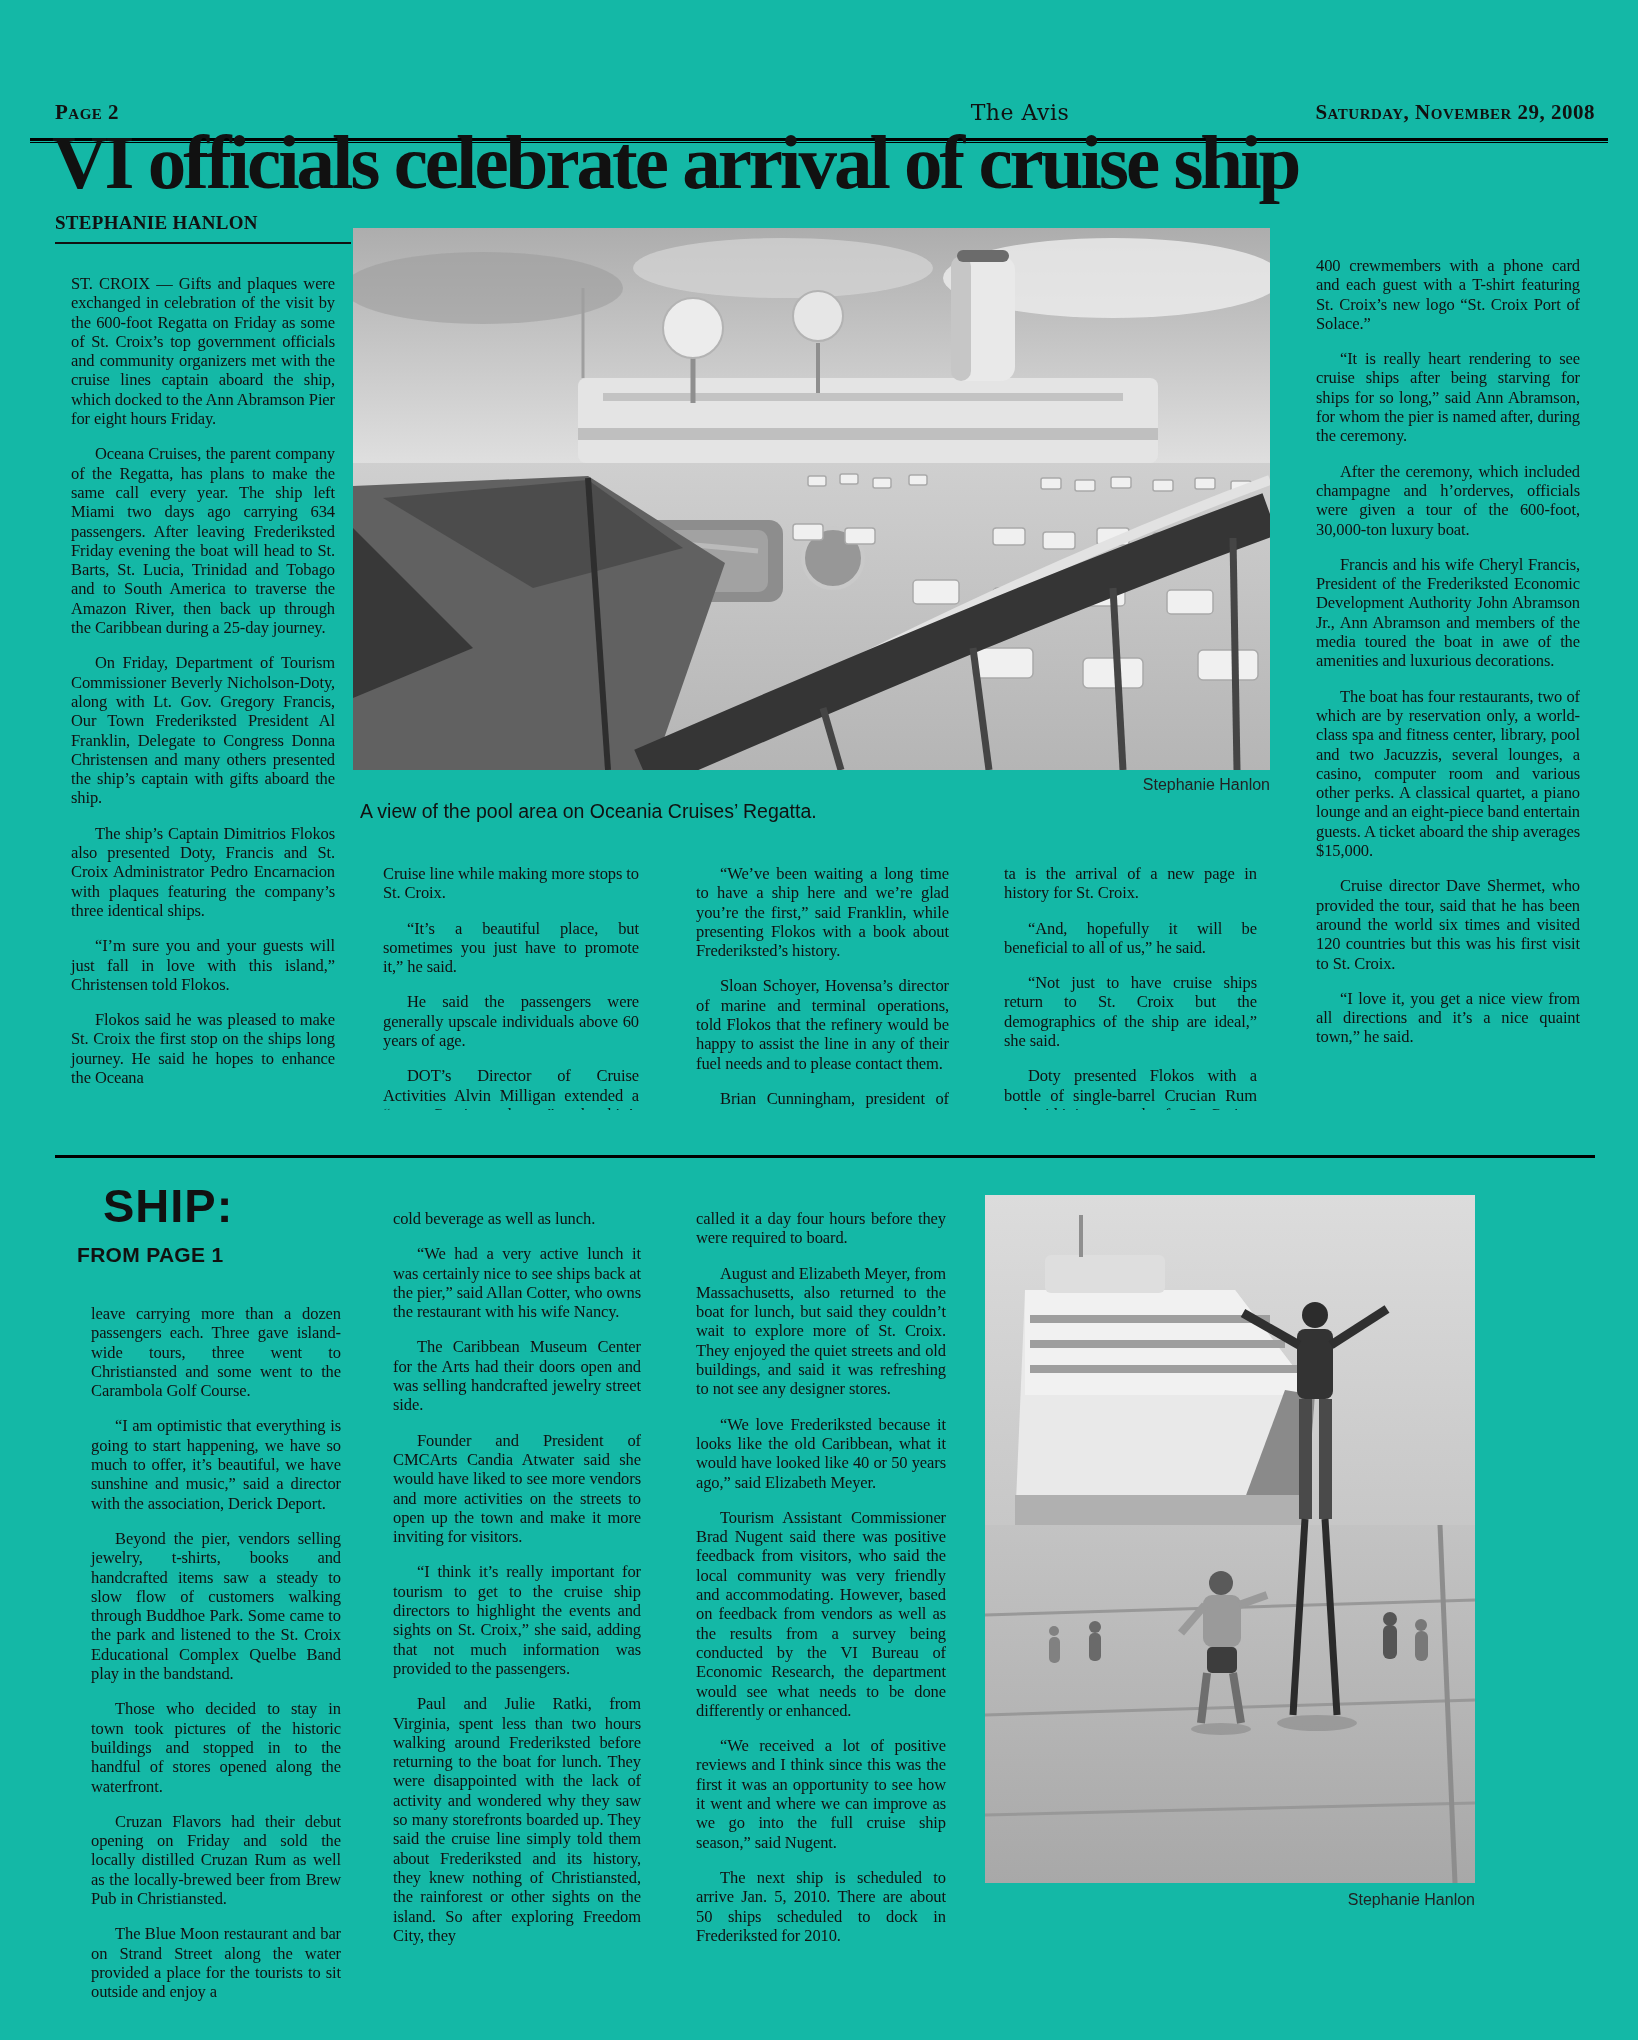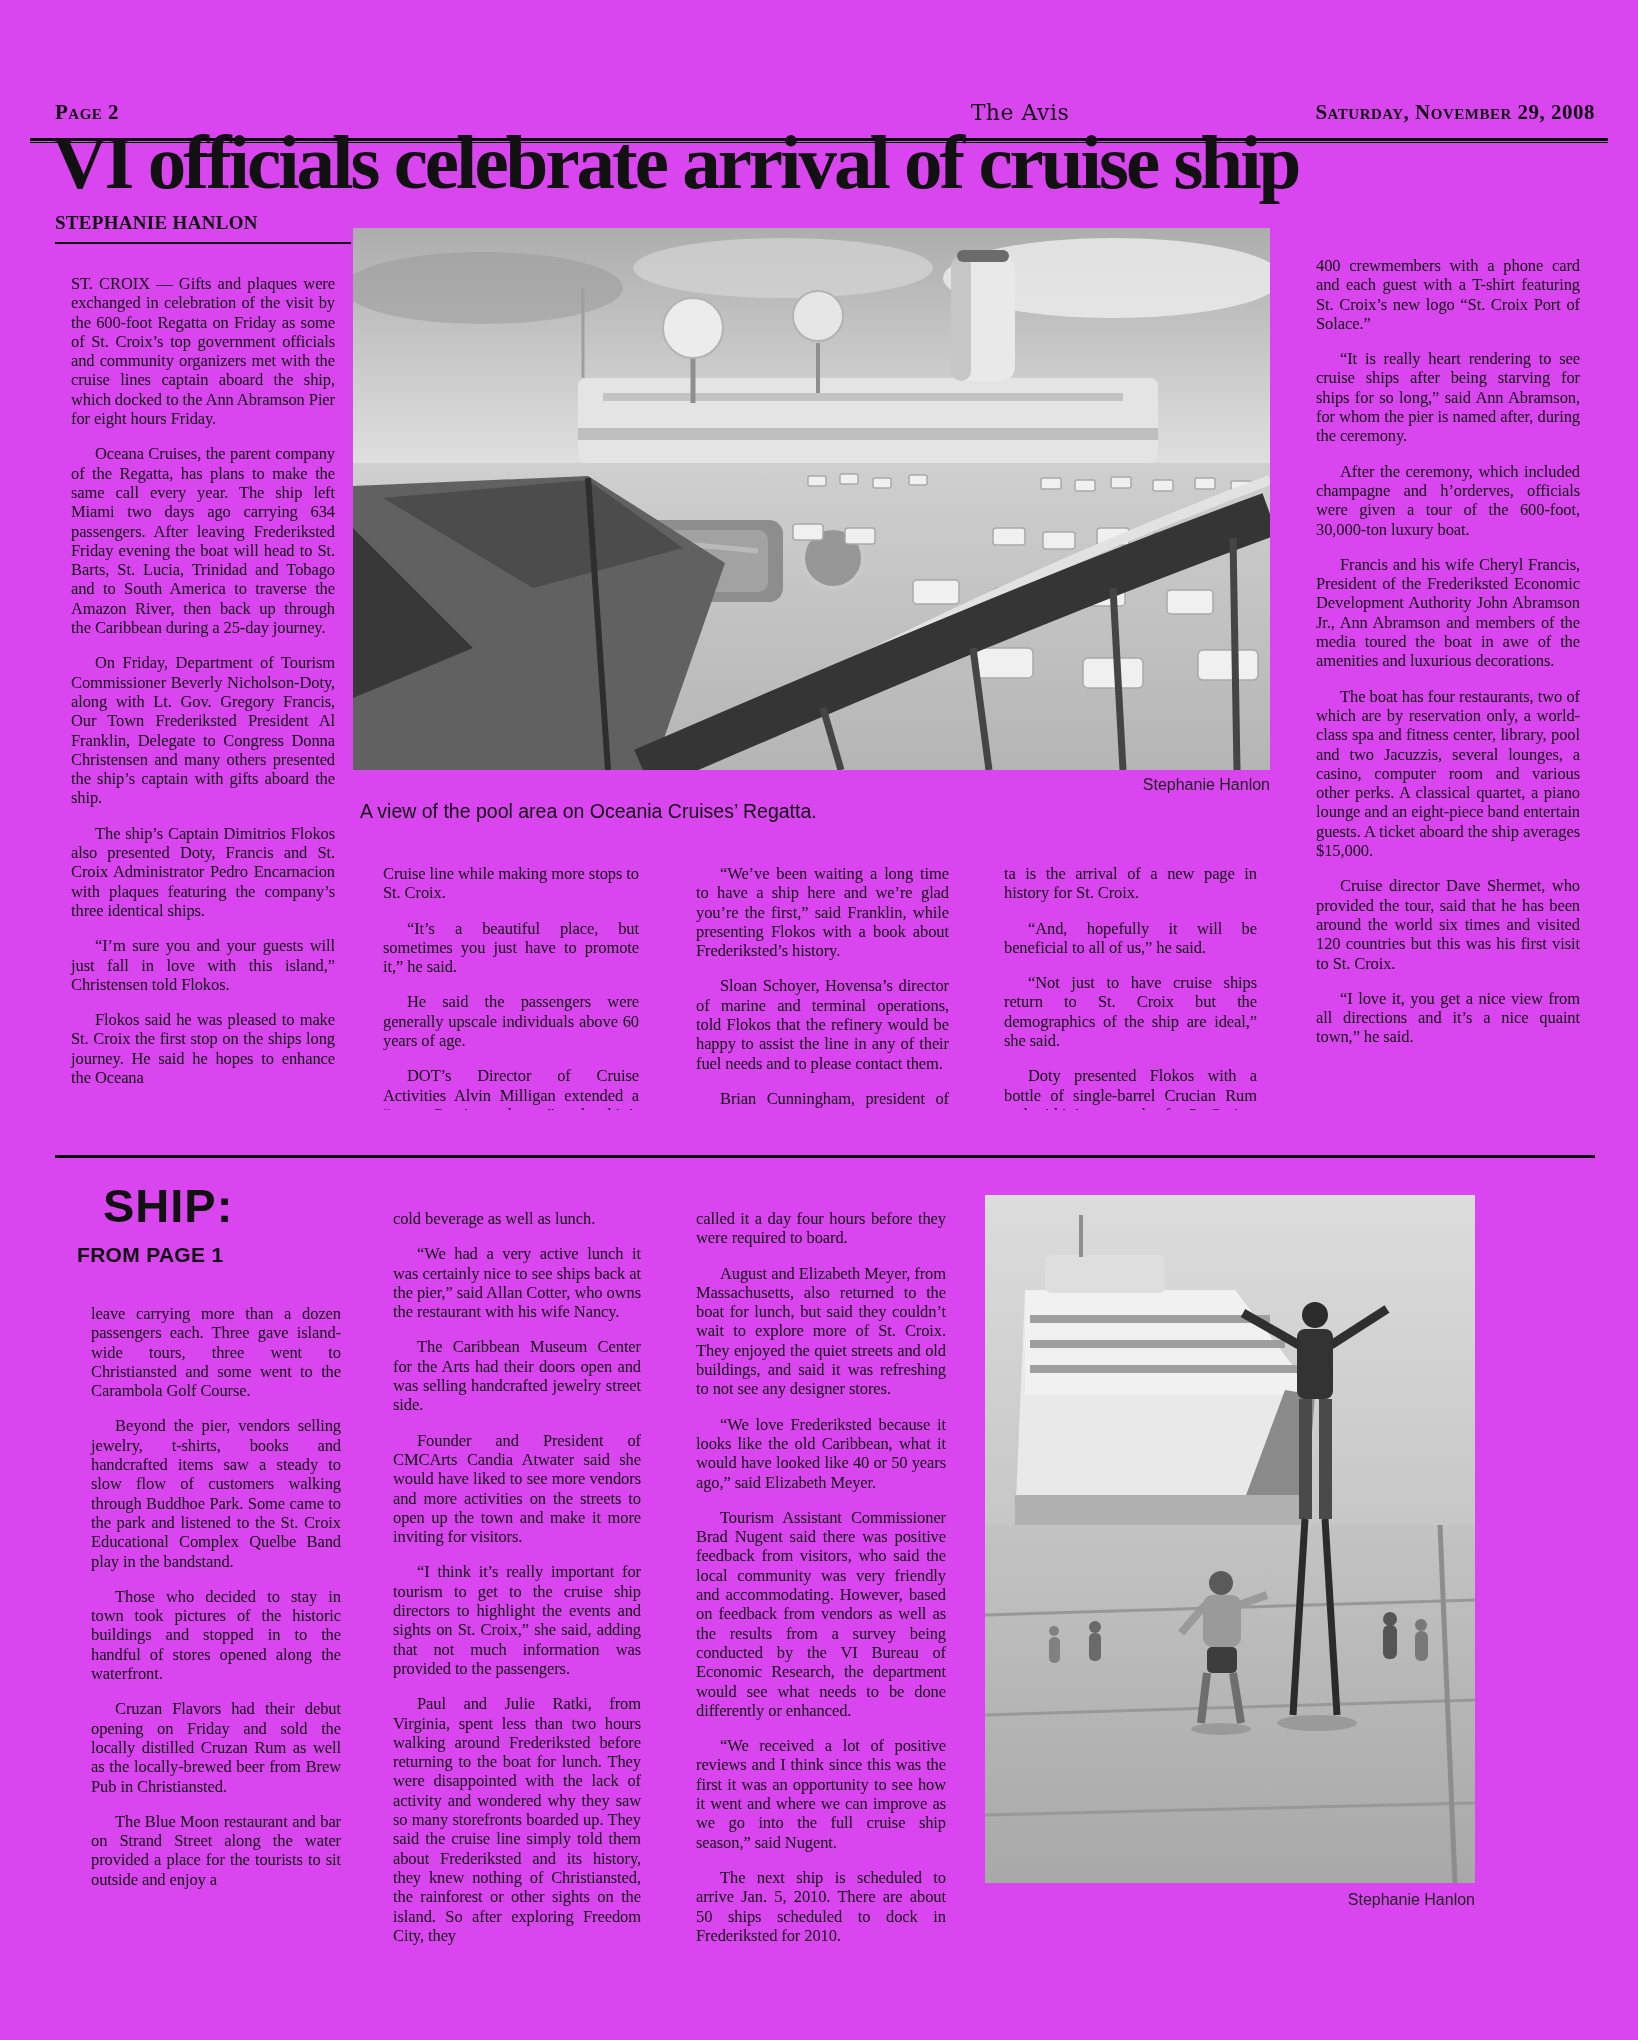--- a/index.html
+++ b/index.html
@@ -1,19 +1,19 @@
 <!DOCTYPE html>
 <html lang="en"><head>
 <meta charset="utf-8">
 <style>
   * { margin:0; padding:0; box-sizing:border-box; }
   html,body { background:#e8e8e8; }
   .page {
     position:relative; width:1638px; height:2040px; margin:0 auto;
-    background:#d946ef; color:#111; overflow:hidden;
+    background:#14b8a6; color:#111; overflow:hidden;
     font-family:"Liberation Serif", serif;
   }
   
   .hdr-left {
     position:absolute; left:55px; top:100px;
     font-size:21px; font-weight:bold; font-variant:small-caps; letter-spacing:.5px;
   }
   .hdr-center {
     position:absolute; left:960px; top:100px; width:120px; text-align:center;
     font-family:"DejaVu Serif", serif; font-size:22px; letter-spacing:.5px;
@@ -214,20 +214,21 @@
       <p>The boat has four restaurants, two of which are by reservation only, a world-class spa and fitness center, library, pool and two Jacuzzis, several lounges, a casino, computer room and various other perks. A classical quartet, a piano lounge and an eight-piece band entertain guests. A ticket aboard the ship averages $15,000.</p>
       <p>Cruise director Dave Shermet, who provided the tour, said that he has been around the world six times and visited 120 countries but this was his first visit to St. Croix.</p>
       <p>“I love it, you get a nice view from all directions and it’s a nice quaint town,” he said.</p>
     </div>
 
   <div class="section-rule"></div>
   <div class="jump-title">SHIP:</div>
   <div class="jump-from">FROM PAGE 1</div>
   <div class="col ca" lang="en">
       <p class="flush">leave carrying more than a dozen passengers each. Three gave island-wide tours, three went to Christiansted and some went to the Carambola Golf Course.</p>
+      <p>“I am optimistic that everything is going to start happening, we have so much to offer, it’s beautiful, we have sunshine and music,” said a director with the association, Derick Deport.</p>
       <p>Beyond the pier, vendors selling jewelry, t-shirts, books and handcrafted items saw a steady to slow flow of customers walking through Buddhoe Park. Some came to the park and listened to the St. Croix Educational Complex Quelbe Band play in the bandstand.</p>
       <p>Those who decided to stay in town took pictures of the historic buildings and stopped in to the handful of stores opened along the waterfront.</p>
       <p>Cruzan Flavors had their debut opening on Friday and sold the locally distilled Cruzan Rum as well as the locally-brewed beer from Brew Pub in Christiansted.</p>
       <p>The Blue Moon restaurant and bar on Strand Street along the water provided a place for the tourists to sit outside and enjoy a</p>
     </div>
   <div class="col cb" lang="en">
       <p class="flush">cold beverage as well as lunch.</p>
       <p>“We had a very active lunch it was certainly nice to see ships back at the pier,” said Allan Cotter, who owns the restaurant with his wife Nancy.</p>
       <p>The Caribbean Museum Center for the Arts had their doors open and was selling handcrafted jewelry street side.</p>
       <p>Founder and President of CMCArts Candia Atwater said she would have liked to see more vendors and more activities on the streets to open up the town and make it more inviting for visitors.</p>

